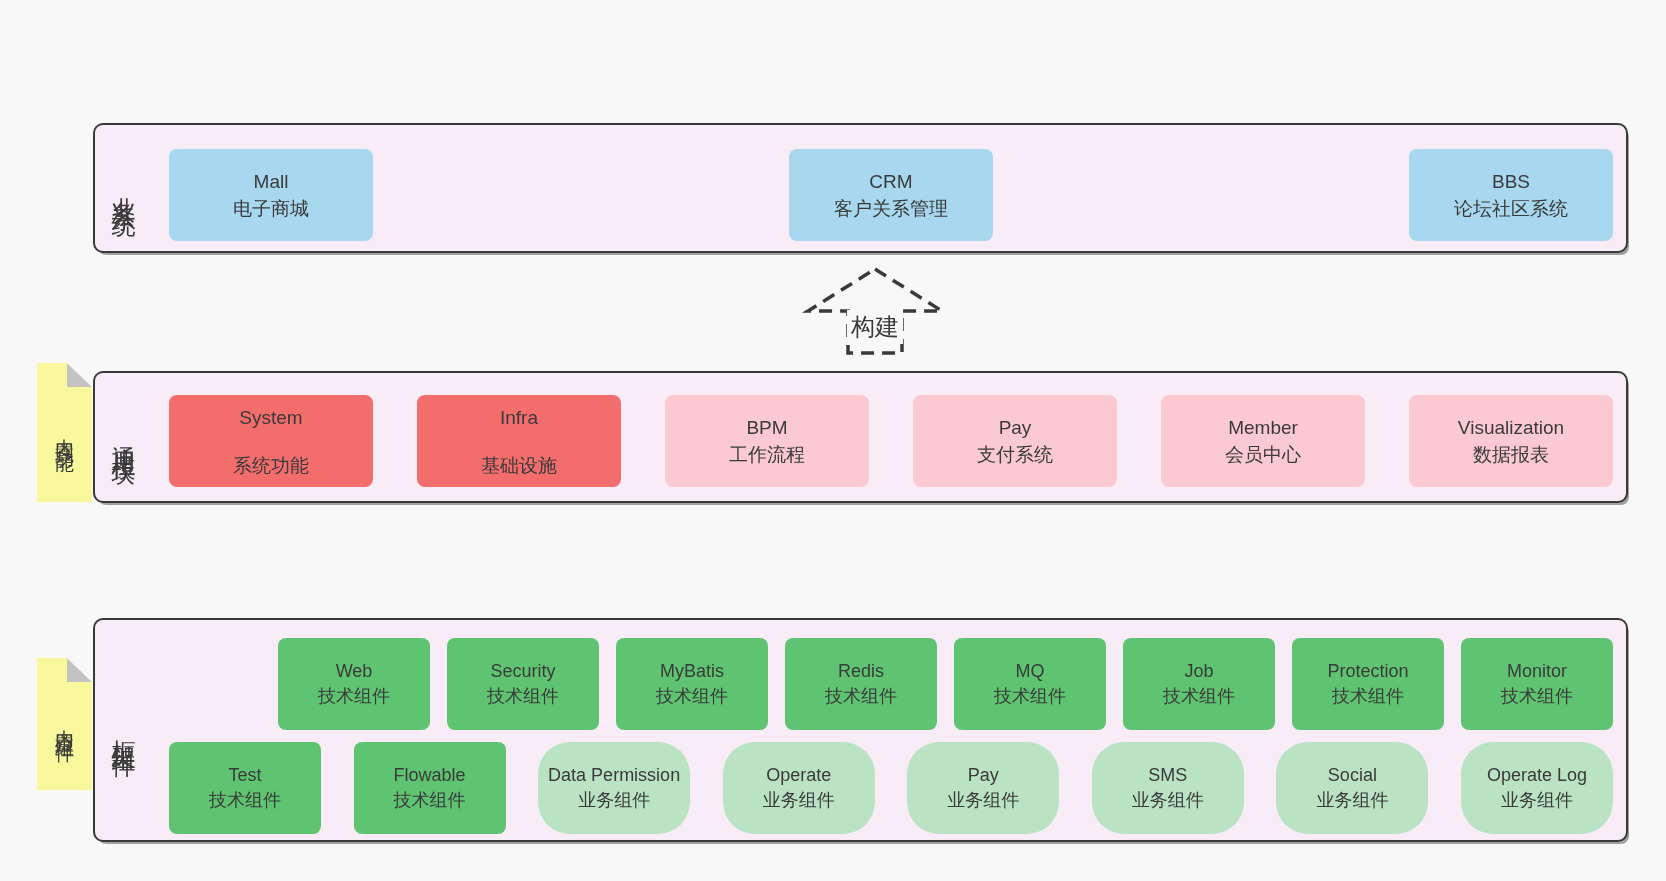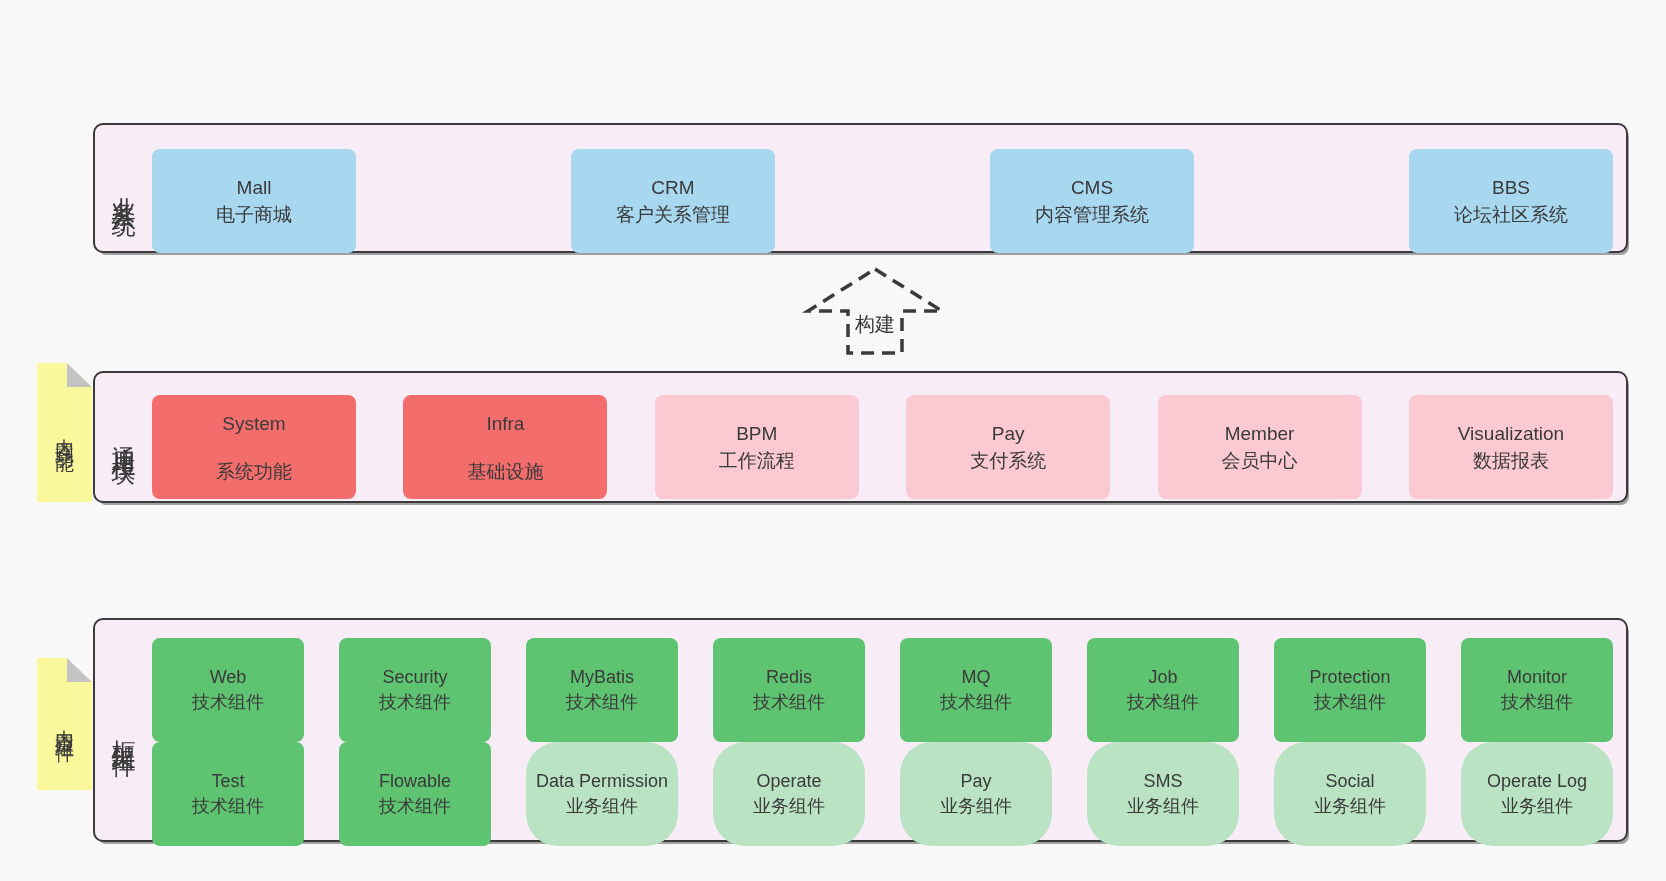--- a/index.html
+++ b/index.html
@@ -19,26 +19,26 @@
   #layer-components{top:618px;height:220px;}
 
   .layer-label{position:absolute;left:0;top:0;bottom:0;width:57px;
     display:flex;align-items:center;justify-content:center;
     writing-mode:vertical-rl;text-orientation:upright;
     font-size:24px;letter-spacing:5px;color:var(--c-text);}
 
   .box-row{position:absolute;left:57px;right:13px;display:flex;justify-content:space-between;}
   #layer-business .box-row{top:24px;}
   #layer-modules .box-row{top:22px;}
-  #layer-components .box-row.r1{top:18px;}
+  #layer-components .box-row.r1{top:18px;justify-content:flex-end;}
   #layer-components .box-row.r2{top:122px;}
 
-  .box{height:104px;border-radius:8px;display:flex;flex-direction:column;
+  .box{height:92px;border-radius:8px;display:flex;flex-direction:column;
     align-items:center;justify-content:center;text-align:center;
-    font-size:19px;line-height:27px;color:var(--c-text);padding:0 6px;box-sizing:border-box;}
+    font-size:19px;line-height:27px;color:var(--c-text);padding:0 6px;box-sizing:border-box;margin-left:17px;}
   .box.wide{width:204px;}
   .box.small{width:152px;font-size:18px;line-height:25px;}
   .box[data-color="blue"]{background:var(--c-blue);}
   .box[data-color="red"]{background:var(--c-red);gap:21px;}
   .box[data-color="pink"]{background:var(--c-pink);}
   .box[data-color="green"]{background:var(--c-green);}
   .box[data-color="light_green"]{background:var(--c-light-green);border-radius:32px;}
 
   .sticky{position:absolute;left:37px;width:55px;background:var(--c-sticky-yellow);
     clip-path:polygon(0 0, calc(100% - 25px) 0, 100% 24px, 100% 100%, 0 100%);
@@ -50,43 +50,39 @@
   #sticky-components{top:658px;height:132px;}
   .fold{position:absolute;top:0;right:0;width:25px;height:24px;}
   .fold polygon{fill:var(--c-sticky-fold,#c3c3c3);}
 
   .arrow{position:absolute;width:140px;height:90px;}
   #arrow-build{left:805px;top:266px;}
   #arrow-implement{left:820px;top:512px;}
   .arrow svg{position:absolute;inset:0;width:100%;height:100%;overflow:visible;}
   .arrow path{fill:none;stroke:var(--c-panel-border);stroke-width:3.5;stroke-dasharray:13 8;}
   .arrow-label{position:absolute;left:50%;top:44px;transform:translateX(-50%);
-    background:var(--c-page-bg);font-size:20px;padding:1px 4px;white-space:nowrap;color:var(--c-text);}
+    background:var(--c-page-bg);font-size:24px;padding:1px 4px;white-space:nowrap;color:var(--c-text);}
 </style>
 </head>
 <body>
 
 <div class="canvas">
 
   <section class="layer" id="layer-business">
     <div class="layer-label">业务系统</div>
     <div class="box-row">
       <div class="box wide" data-color="blue">
         <div>Mall</div>
         <div>电子商城</div>
       </div>
       <div class="box wide" data-color="blue">
         <div>CRM</div>
         <div>客户关系管理</div>
       </div>
       <div class="box wide" data-color="blue">
-        <div>CMS</div>
-        <div>内容管理系统</div>
-      </div>
-      <div class="box wide" data-color="blue">
         <div>BBS</div>
         <div>论坛社区系统</div>
       </div>
     </div>
   </section>
 
   <div class="arrow" id="arrow-build">
     <svg viewBox="0 0 140 90" aria-hidden="true">
       <path d="M70 3 L137 45 L97 45 L97 87 L43 87 L43 45 L3 45 Z"></path>
     </svg>

